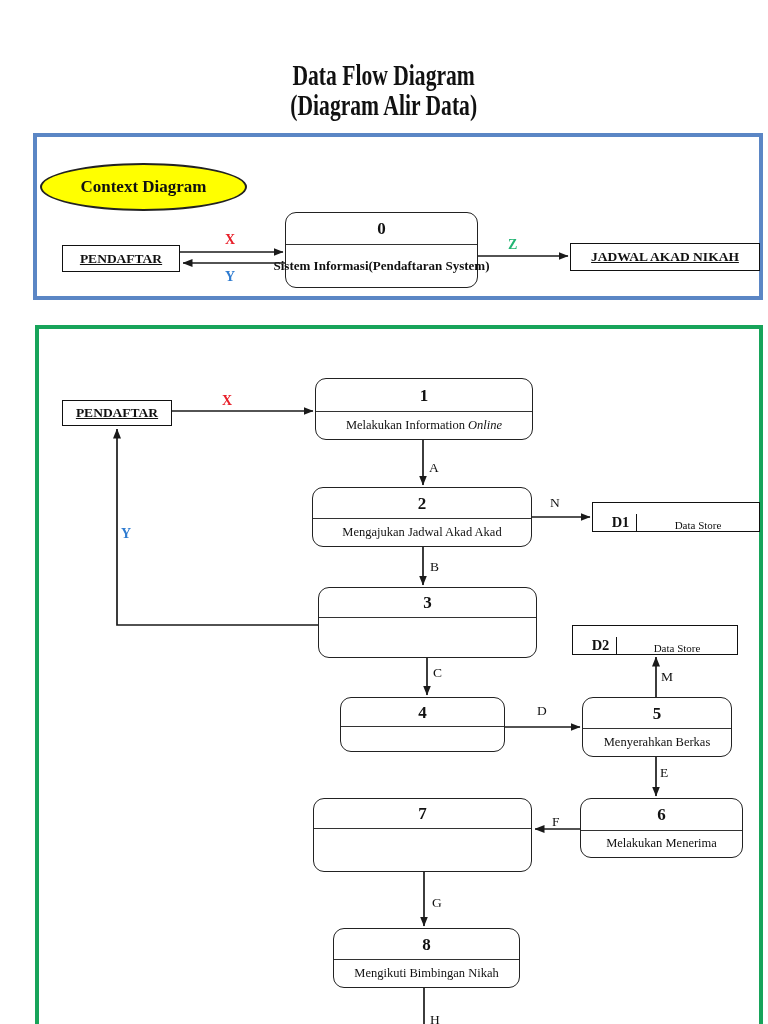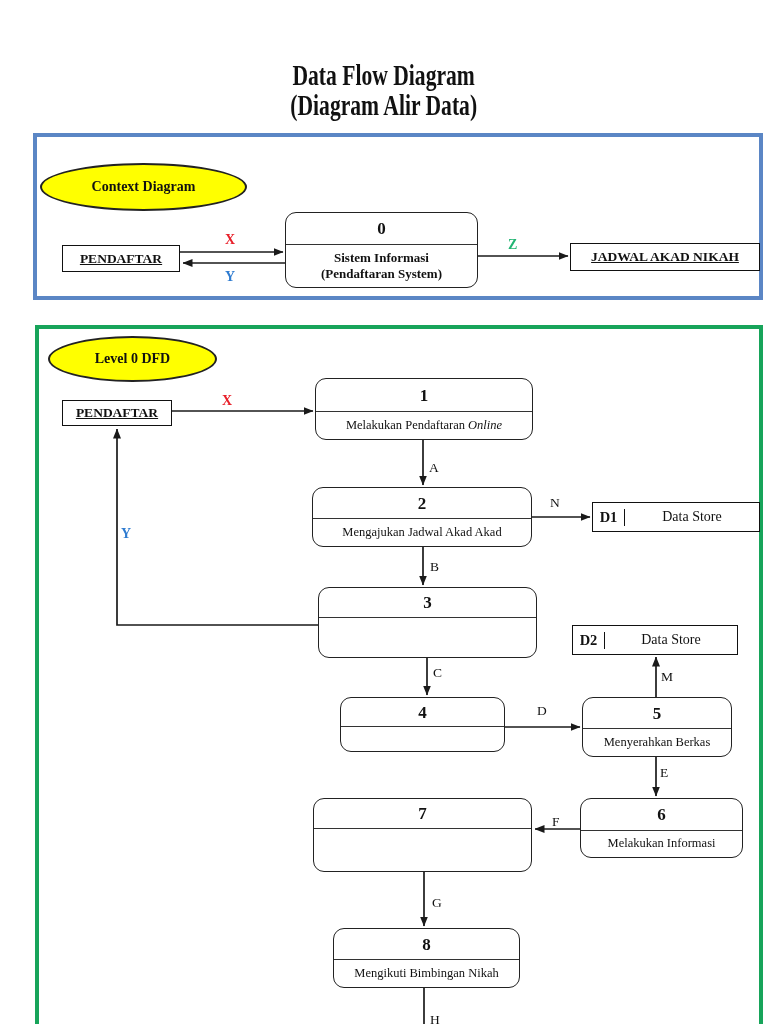--- a/index.html
+++ b/index.html
@@ -14,56 +14,56 @@
     transform:scaleX(0.72); transform-origin:center; white-space:nowrap;
   }
   
   .frame{position:absolute; box-sizing:border-box; background:#fff;}
   .frame.ctx{left:33px; top:133px; width:730px; height:167px; border:4px solid var(--context-border,#5b86c5);}
   .frame.lvl{left:35px; top:325px; width:728px; height:715px; border:4px solid var(--level0-border,#17a45a);}
   
   .ellipse{
     position:absolute; background:var(--ellipse-fill,#ffff00); border:2px solid #222;
     border-radius:50%; display:flex; align-items:center; justify-content:center;
-    font-weight:bold; font-size:14px;
+    font-weight:bold; font-size:17px;
   }
   .ellipse.ctx{left:40px; top:163px; width:203px; height:44px;}
   .ellipse.lvl{left:48px; top:336px; width:165px; height:42px;}
   
   .ebox{
     position:absolute; box-sizing:border-box; border:1.7px solid #111; background:#fff;
     display:flex; align-items:center; justify-content:center; font-weight:bold; font-size:13.5px;
     white-space:nowrap; z-index:2;text-decoration:underline;
   }
   
   .process{
     position:absolute; box-sizing:border-box; border:1.6px solid #222; border-radius:11px;
     background:#fff; display:flex; flex-direction:column; z-index:2;
   }
   .process .hd{
     flex:0 0 auto; border-bottom:1.5px solid #333; display:flex; align-items:center;
     justify-content:center; font-weight:bold; font-size:17px; line-height:1;
   }
   .process .bd{
-    flex:1 1 auto; display:flex; flex-direction:column; align-items:center; justify-content:center;
+    flex:1 1 auto; display:flex; flex-direction:row; align-items:center; justify-content:center;
     font-size:12.5px; line-height:1.22; text-align:center; padding:1px 4px;
   }
   .process .bd .row{white-space:nowrap;}
   .process .bd i{font-style:italic;}
   .process.p0 .bd{font-weight:bold; font-size:13px;}
   
   .ds{
     position:absolute; box-sizing:border-box; border:1.7px solid #111; background:#fff;
-    display:flex; align-items:center; z-index:2;
+    display:flex; align-items:flex-end; z-index:2;padding-left:12px;
   }
   .ds .id{
     flex:0 0 31px; border-right:1.5px solid #111; display:flex; align-items:center;
     justify-content:center; font-weight:bold; font-size:14.5px;
   }
-  .ds .lbl{flex:1; display:flex; align-items:center; justify-content:center; font-size:14px;}
+  .ds .lbl{flex:1; display:flex; align-items:center; justify-content:center; font-size:11px;}
   
   .flow{position:absolute; font-size:13.5px; z-index:6; line-height:1;}
   .flow.b{font-weight:bold; font-size:14px;}
   .flow.cx{color:var(--flow-x,#e8202a);}
   .flow.cy{color:var(--flow-y,#2e7bd0);}
   .flow.cz{color:var(--flow-z,#22b573);}
   
   svg.wires{position:absolute; left:0; top:0; z-index:5; pointer-events:none;}
 </style>
 </head>
@@ -75,23 +75,20 @@
     <span class="tline">Data Flow Diagram</span><br>
     <span class="tline">(Diagram Alir Data)</span>
   </div>
 
   <div class="frame ctx"></div>
   <div class="frame lvl"></div>
 
   <div class="ellipse ctx">
     <span>Context Diagram</span>
   </div>
-  <div class="ellipse lvl">
-    <span>Level 0 DFD</span>
-  </div>
 
   <div class="ebox" style="left:62px; top:245px; width:118px; height:27px;">
     <span>PENDAFTAR</span>
   </div>
   <div class="ebox" style="left:570px; top:243px; width:190px; height:28px;">
     <span>JADWAL AKAD NIKAH</span>
   </div>
 
   <div class="process p0" style="left:285px; top:212px; width:193px; height:76px;">
     <div class="hd" style="height:31px;">0</div>
@@ -101,21 +98,21 @@
     </div>
   </div>
 
   <div class="ebox" style="left:62px; top:400px; width:110px; height:26px;">
     <span>PENDAFTAR</span>
   </div>
 
   <div class="process" style="left:315px; top:378px; width:218px; height:62px;">
     <div class="hd" style="height:32px;">1</div>
     <div class="bd">
-      <span class="row"><span>Melakukan Pendaftaran </span><i>Online</i></span>
+      <span class="row"><span>Melakukan Information </span><i>Online</i></span>
     </div>
   </div>
 
   <div class="process" style="left:312px; top:487px; width:220px; height:60px;">
     <div class="hd" style="height:30px;">2</div>
     <div class="bd">
       <span class="row">Mengajukan Jadwal Akad Akad</span>
     </div>
   </div>
 
@@ -130,21 +127,21 @@
   <div class="process" style="left:582px; top:697px; width:150px; height:60px;">
     <div class="hd" style="height:30px;">5</div>
     <div class="bd">
       <span class="row">Menyerahkan Berkas</span>
     </div>
   </div>
 
   <div class="process" style="left:580px; top:798px; width:163px; height:60px;">
     <div class="hd" style="height:31px;">6</div>
     <div class="bd">
-      <span class="row">Melakukan Informasi</span>
+      <span class="row">Melakukan Menerima</span>
     </div>
   </div>
 
   <div class="process" style="left:313px; top:798px; width:219px; height:74px;">
     <div class="hd" style="height:29px;">7</div>
   </div>
 
   <div class="process" style="left:333px; top:928px; width:187px; height:60px;">
     <div class="hd" style="height:30px;">8</div>
     <div class="bd">

